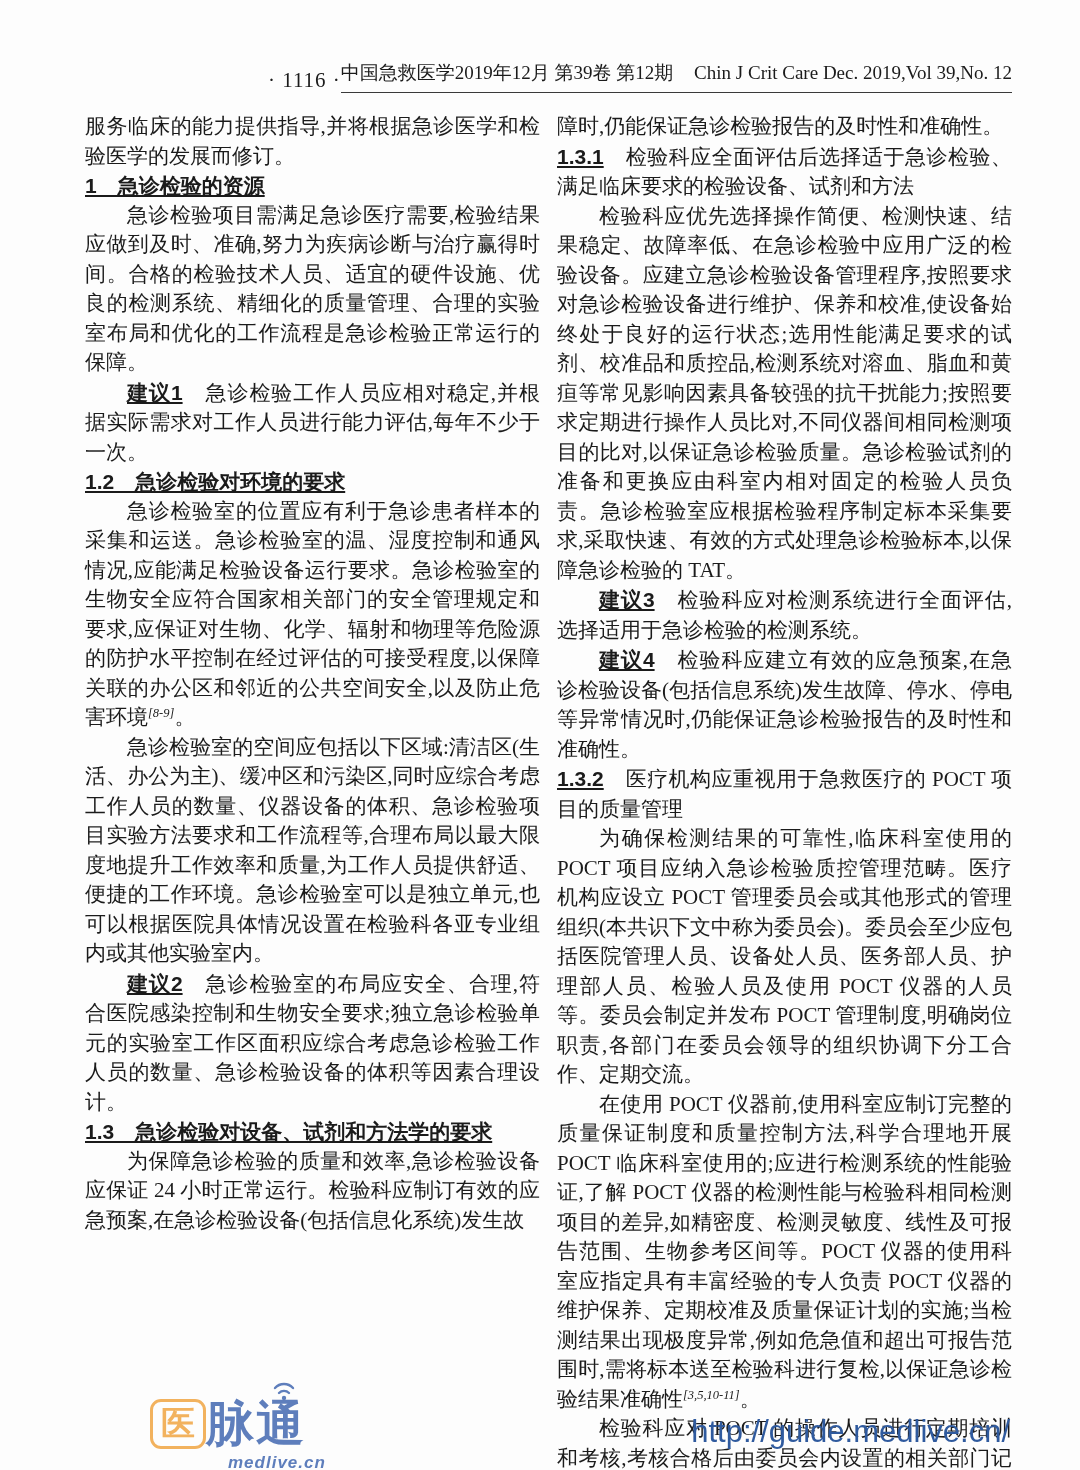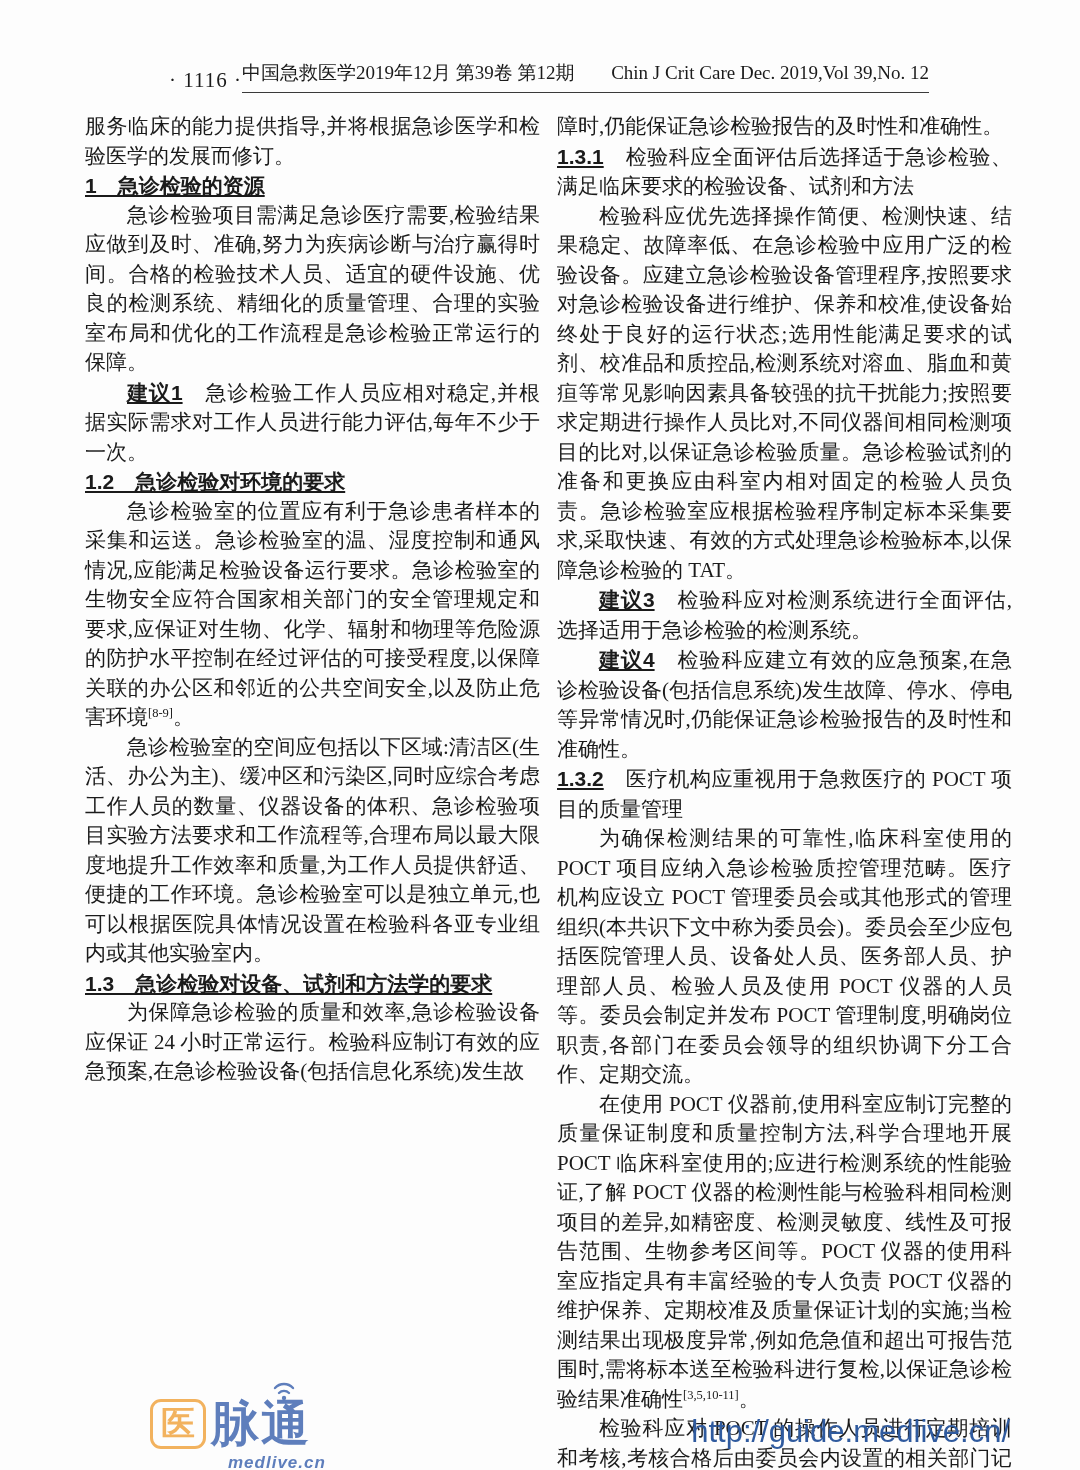--- a/index.html
+++ b/index.html
@@ -4,52 +4,52 @@
 <style>
   html,body { margin:0; padding:0; background:#ffffff; }
   .page {
     position:relative; width:1080px; height:1470px; background:#fdfdfd;
     font-family:"Liberation Serif","DejaVu Serif",serif; color:#1b1b1b;
     overflow:hidden;
   }
   
   .header {
     position:absolute; top:60px; left:86px; right:68px;
-    display:flex; justify-content:center; align-items:flex-end;
+    display:flex; justify-content:flex-end; align-items:flex-end;
   }
   .page-num { font-size:21px; letter-spacing:1px; white-space:nowrap; }
   .journal-line {
     font-size:19px; white-space:nowrap;
     border-bottom:1.5px solid #3a3a3a; padding-bottom:6px;
   }
-  .journal-line .en { margin-left:32px; font-family:"Liberation Serif","DejaVu Serif",serif; }
+  .journal-line .en { margin-left:16px; font-family:"Liberation Serif","DejaVu Serif",serif; }
   
   .col {
     position:absolute; top:112px; width:455px;
     font-size:21px; line-height:29.5px; text-align:justify;
   }
   .col-left  { left:85px; }
   .col-right { left:557px; }
   .block { margin:0; }
   .block.indent { text-indent:2em; }
   .block.h { font-weight:700; font-family:"Liberation Sans","DejaVu Sans",sans-serif; }
   .block.h3 { font-weight:400; }
   .b { font-weight:700; font-family:"Liberation Sans","DejaVu Sans",sans-serif;text-decoration:underline; }
-  sup.cite { font-size:12.5px; line-height:0; vertical-align:7px; letter-spacing:0; }
+  sup.cite { font-size:12.5px; line-height:0; vertical-align:7px; letter-spacing:0;font-style:italic; }
   
   .logo { position:absolute; left:150px; top:1392px; opacity:.82; }
   .logo-row { display:flex; align-items:center; position:relative; }
   .logo-box {
     width:50px; height:44px; border:3.5px solid #f0a23c; border-radius:11px;
     color:#f0a23c; font-size:34px; font-weight:700;
     display:flex; align-items:center; justify-content:center;
     font-family:"Liberation Sans","DejaVu Sans",sans-serif;
   }
   .logo-text {
-    font-size:48px; font-weight:700; color:#3c63ae; margin-left:5px;
+    font-size:48px; font-weight:700; color:#3c63ae; 
     font-family:"Liberation Sans","DejaVu Sans",sans-serif; letter-spacing:2px;
   }
   .logo-signal { position:absolute; top:-10px; left:122px; }
   .logo-domain {
     color:#3c63ae; font-size:17px; font-weight:700; font-style:italic;
     font-family:"Liberation Sans","DejaVu Sans",sans-serif;
     margin-top:-3px; padding-left:78px; letter-spacing:1px;
   }
   
   .guide-url {
@@ -72,20 +72,21 @@
   </div>
 
   <div class="col col-left" id="col-left">
       <div class="block p"><span>服务临床的能力提供指导,并将根据急诊医学和检验医学的发展而修订。</span></div>
       <div class="block h"><span class="b">1　急诊检验的资源</span></div>
       <div class="block p indent"><span>急诊检验项目需满足急诊医疗需要,检验结果应做到及时、准确,努力为疾病诊断与治疗赢得时间。合格的检验技术人员、适宜的硬件设施、优良的检测系统、精细化的质量管理、合理的实验室布局和优化的工作流程是急诊检验正常运行的保障。</span></div>
       <div class="block p indent"><span class="b">建议1</span><span>　急诊检验工作人员应相对稳定,并根据实际需求对工作人员进行能力评估,每年不少于一次。</span></div>
       <div class="block h"><span class="b">1.2　急诊检验对环境的要求</span></div>
       <div class="block p indent"><span>急诊检验室的位置应有利于急诊患者样本的采集和运送。急诊检验室的温、湿度控制和通风情况,应能满足检验设备运行要求。急诊检验室的生物安全应符合国家相关部门的安全管理规定和要求,应保证对生物、化学、辐射和物理等危险源的防护水平控制在经过评估的可接受程度,以保障关联的办公区和邻近的公共空间安全,以及防止危害环境</span><sup class="cite">[8-9]</sup><span>。</span></div>
       <div class="block p indent"><span>急诊检验室的空间应包括以下区域:清洁区(生活、办公为主)、缓冲区和污染区,同时应综合考虑工作人员的数量、仪器设备的体积、急诊检验项目实验方法要求和工作流程等,合理布局以最大限度地提升工作效率和质量,为工作人员提供舒适、便捷的工作环境。急诊检验室可以是独立单元,也可以根据医院具体情况设置在检验科各亚专业组内或其他实验室内。</span></div>
+      <div class="block p indent"><span class="b">建议2</span><span>　急诊检验室的布局应安全、合理,符合医院感染控制和生物安全要求;独立急诊检验单元的实验室工作区面积应综合考虑急诊检验工作人员的数量、急诊检验设备的体积等因素合理设计。</span></div>
       <div class="block h"><span class="b">1.3　急诊检验对设备、试剂和方法学的要求</span></div>
       <div class="block p indent"><span>为保障急诊检验的质量和效率,急诊检验设备应保证 24 小时正常运行。检验科应制订有效的应急预案,在急诊检验设备(包括信息化系统)发生故</span></div>
     </div>
   <div class="col col-right" id="col-right">
       <div class="block p"><span>障时,仍能保证急诊检验报告的及时性和准确性。</span></div>
       <div class="block h3"><span class="b">1.3.1</span><span>　检验科应全面评估后选择适于急诊检验、满足临床要求的检验设备、试剂和方法</span></div>
       <div class="block p indent"><span>检验科应优先选择操作简便、检测快速、结果稳定、故障率低、在急诊检验中应用广泛的检验设备。应建立急诊检验设备管理程序,按照要求对急诊检验设备进行维护、保养和校准,使设备始终处于良好的运行状态;选用性能满足要求的试剂、校准品和质控品,检测系统对溶血、脂血和黄疸等常见影响因素具备较强的抗干扰能力;按照要求定期进行操作人员比对,不同仪器间相同检测项目的比对,以保证急诊检验质量。急诊检验试剂的准备和更换应由科室内相对固定的检验人员负责。急诊检验室应根据检验程序制定标本采集要求,采取快速、有效的方式处理急诊检验标本,以保障急诊检验的 TAT。</span></div>
       <div class="block p indent"><span class="b">建议3</span><span>　检验科应对检测系统进行全面评估,选择适用于急诊检验的检测系统。</span></div>
       <div class="block p indent"><span class="b">建议4</span><span>　检验科应建立有效的应急预案,在急诊检验设备(包括信息系统)发生故障、停水、停电等异常情况时,仍能保证急诊检验报告的及时性和准确性。</span></div>
       <div class="block h3"><span class="b">1.3.2</span><span>　医疗机构应重视用于急救医疗的 POCT 项目的质量管理</span></div>

